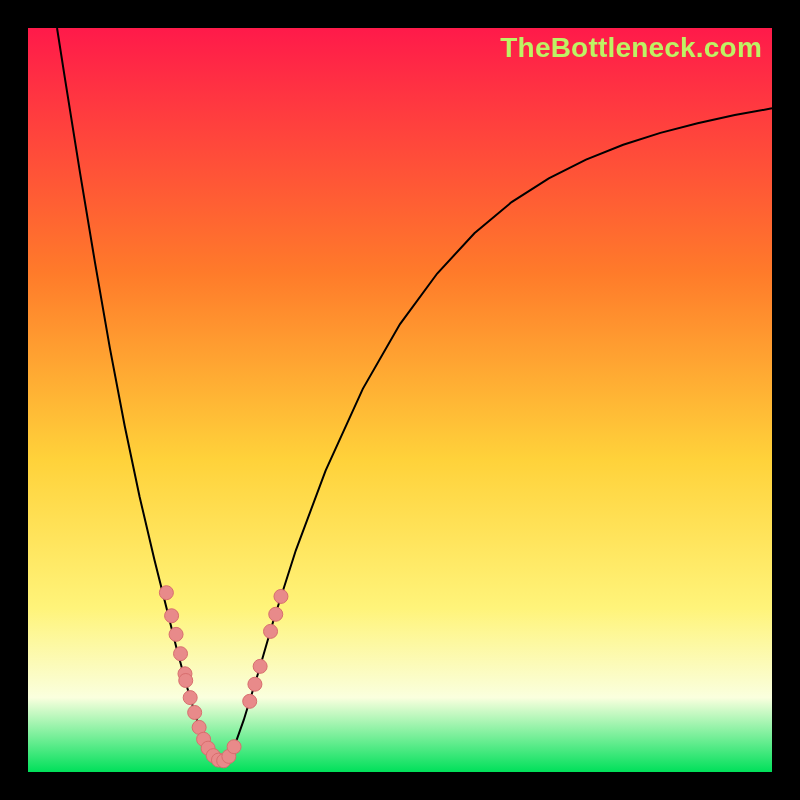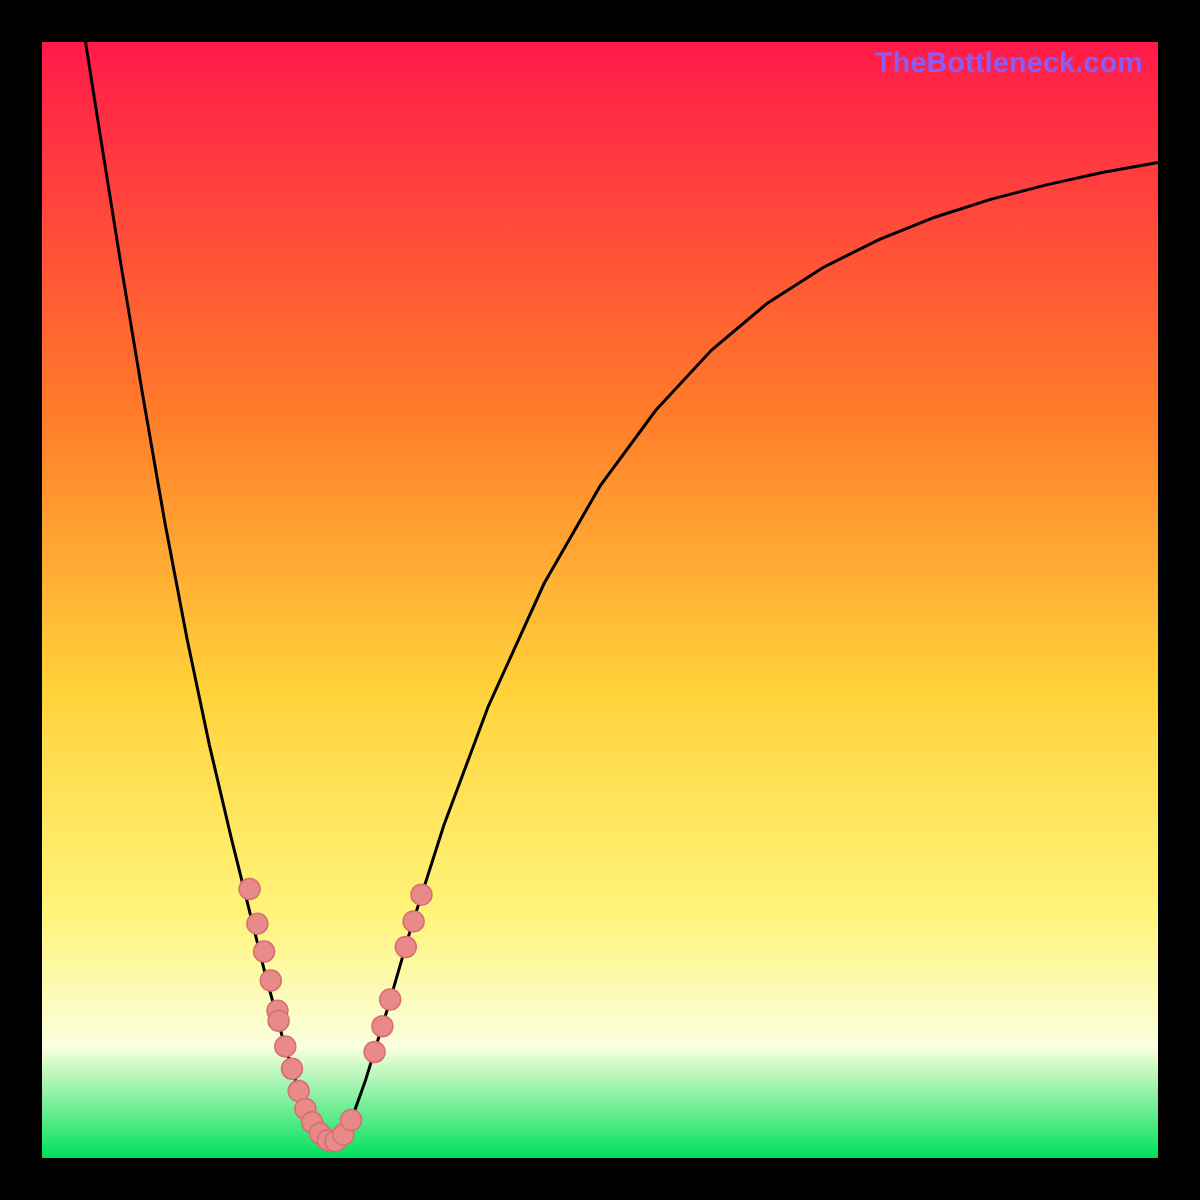--- a/index.html
+++ b/index.html
@@ -30,23 +30,23 @@
     left: 0;
     top: 0;
     width: 100%;
     height: 100%;
   }
   .watermark {
     position: absolute;
     top: 4px;
     right: 10px;
     font-family: Arial, Helvetica, sans-serif;
-    font-size: 19px;
+    font-size: 28px;
     font-weight: 600;
-    color: #8b5cf6;
+    color: #bef264;
     letter-spacing: 0.2px;
     user-select: none;
   }
   svg.curve {
     position: absolute;
     left: 0;
     top: 0;
     width: 744px;
     height: 744px;
     overflow: visible;

